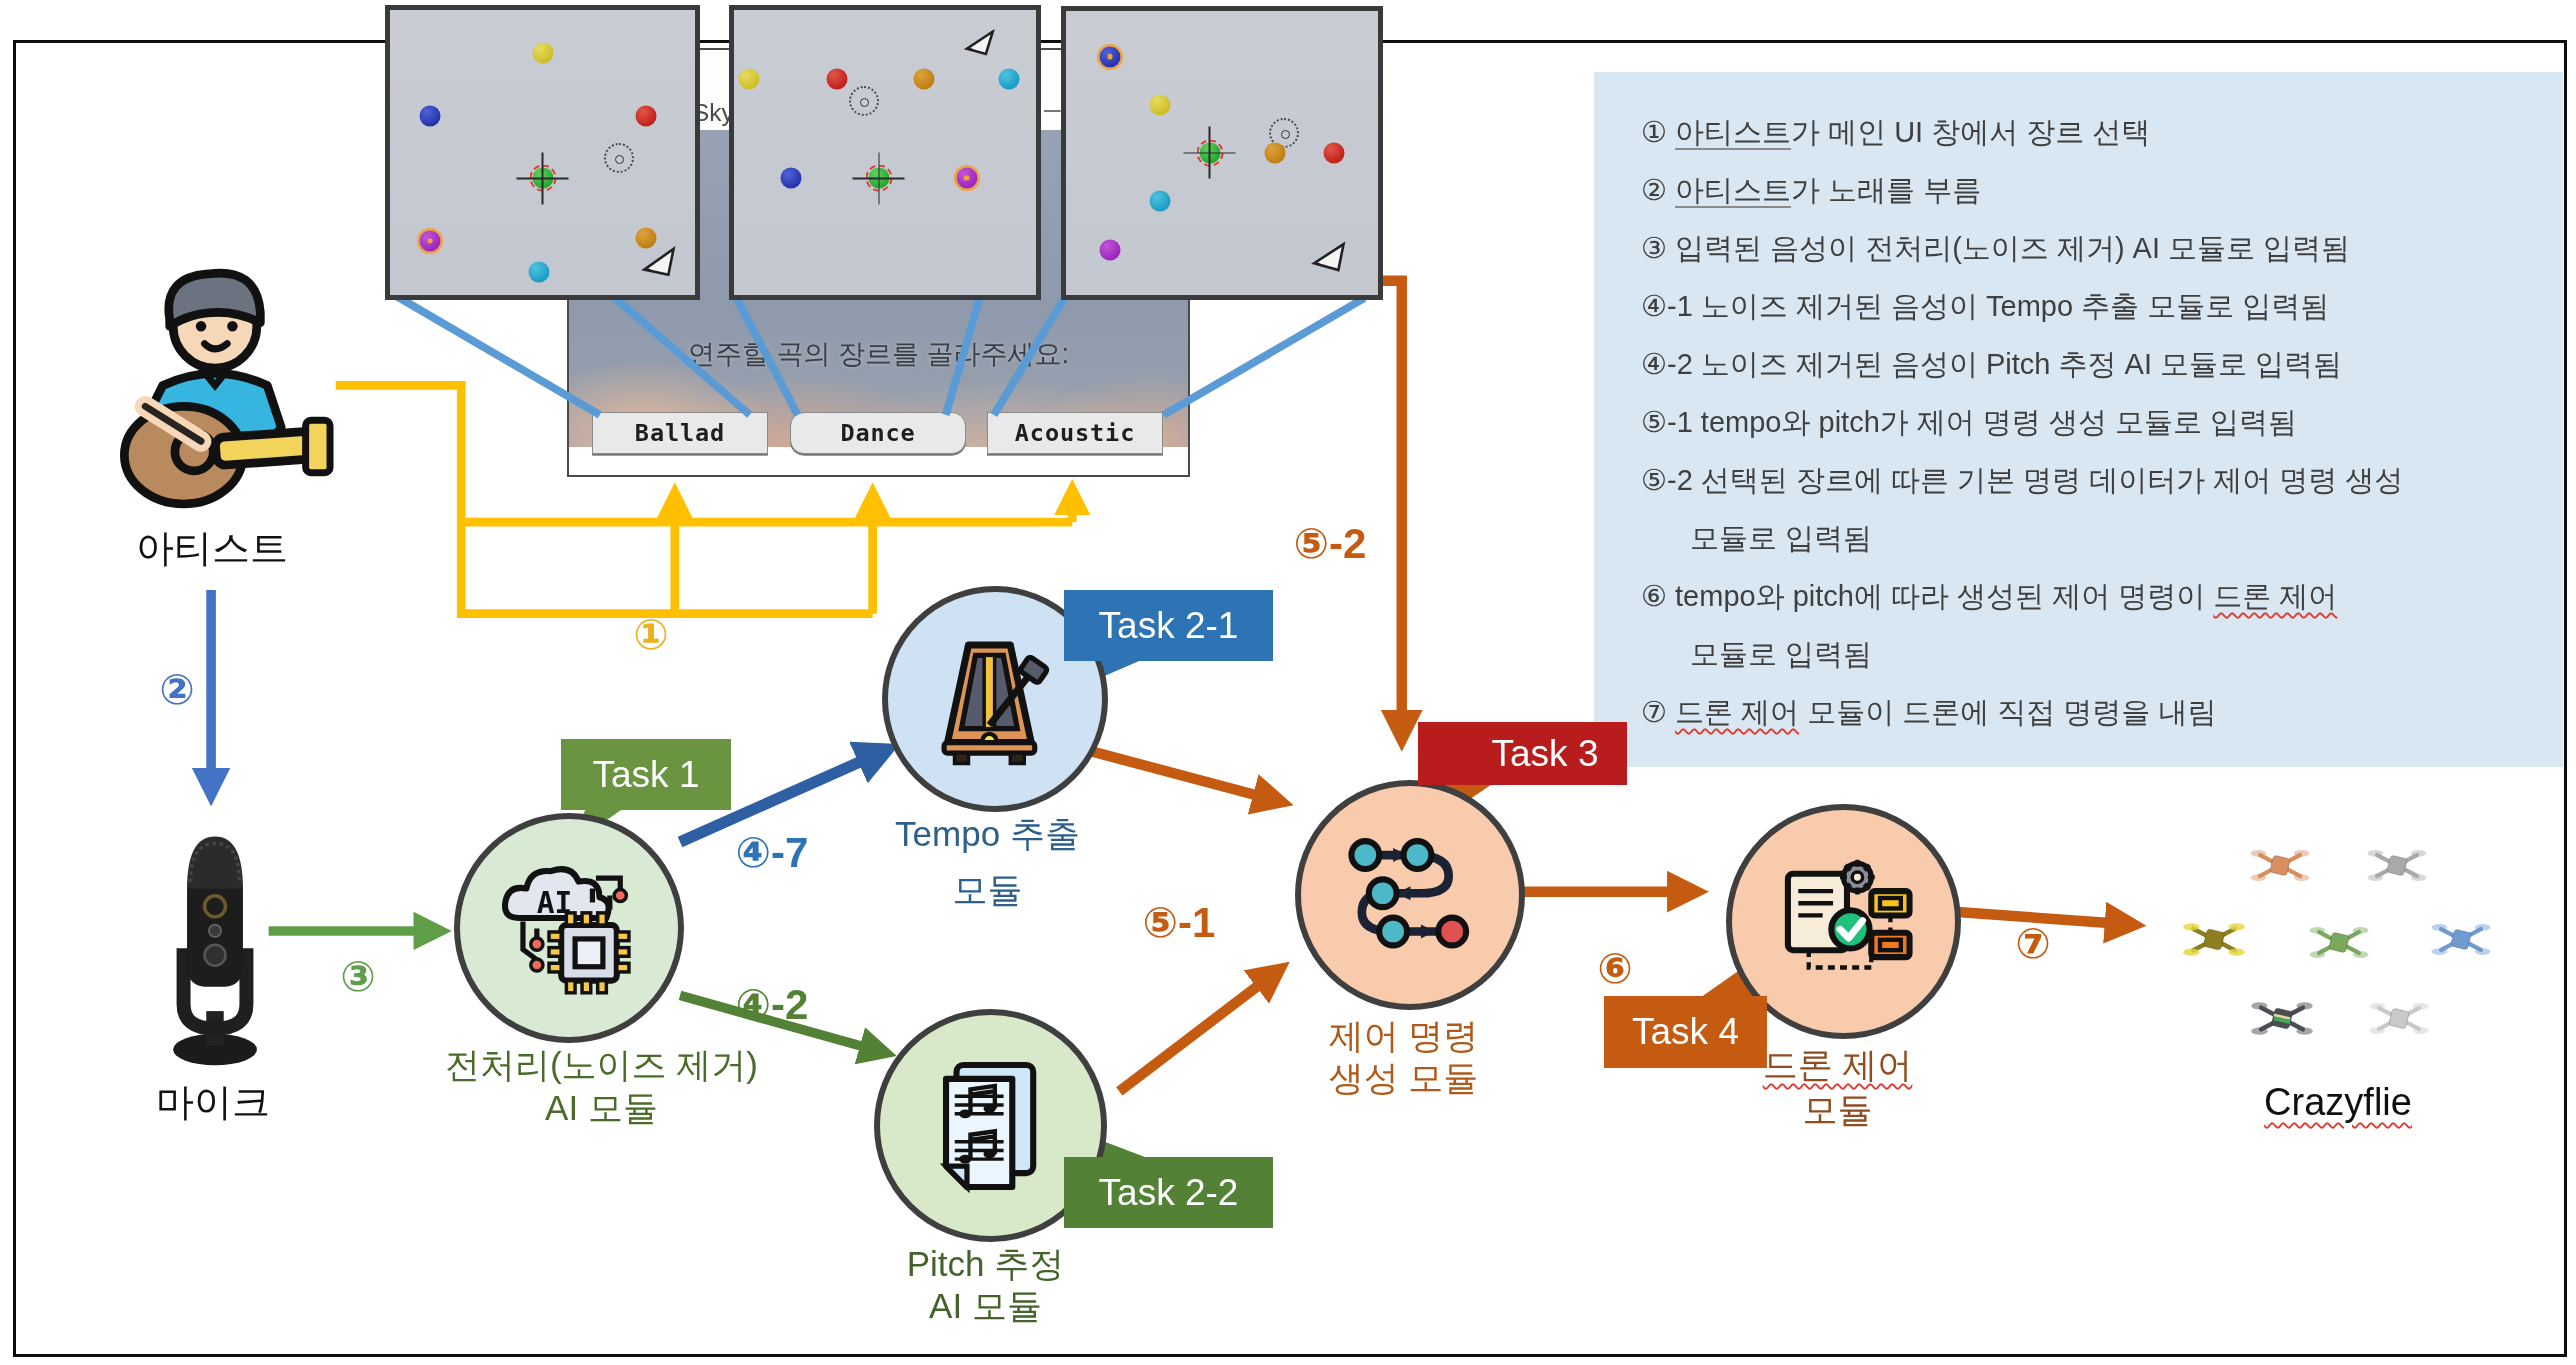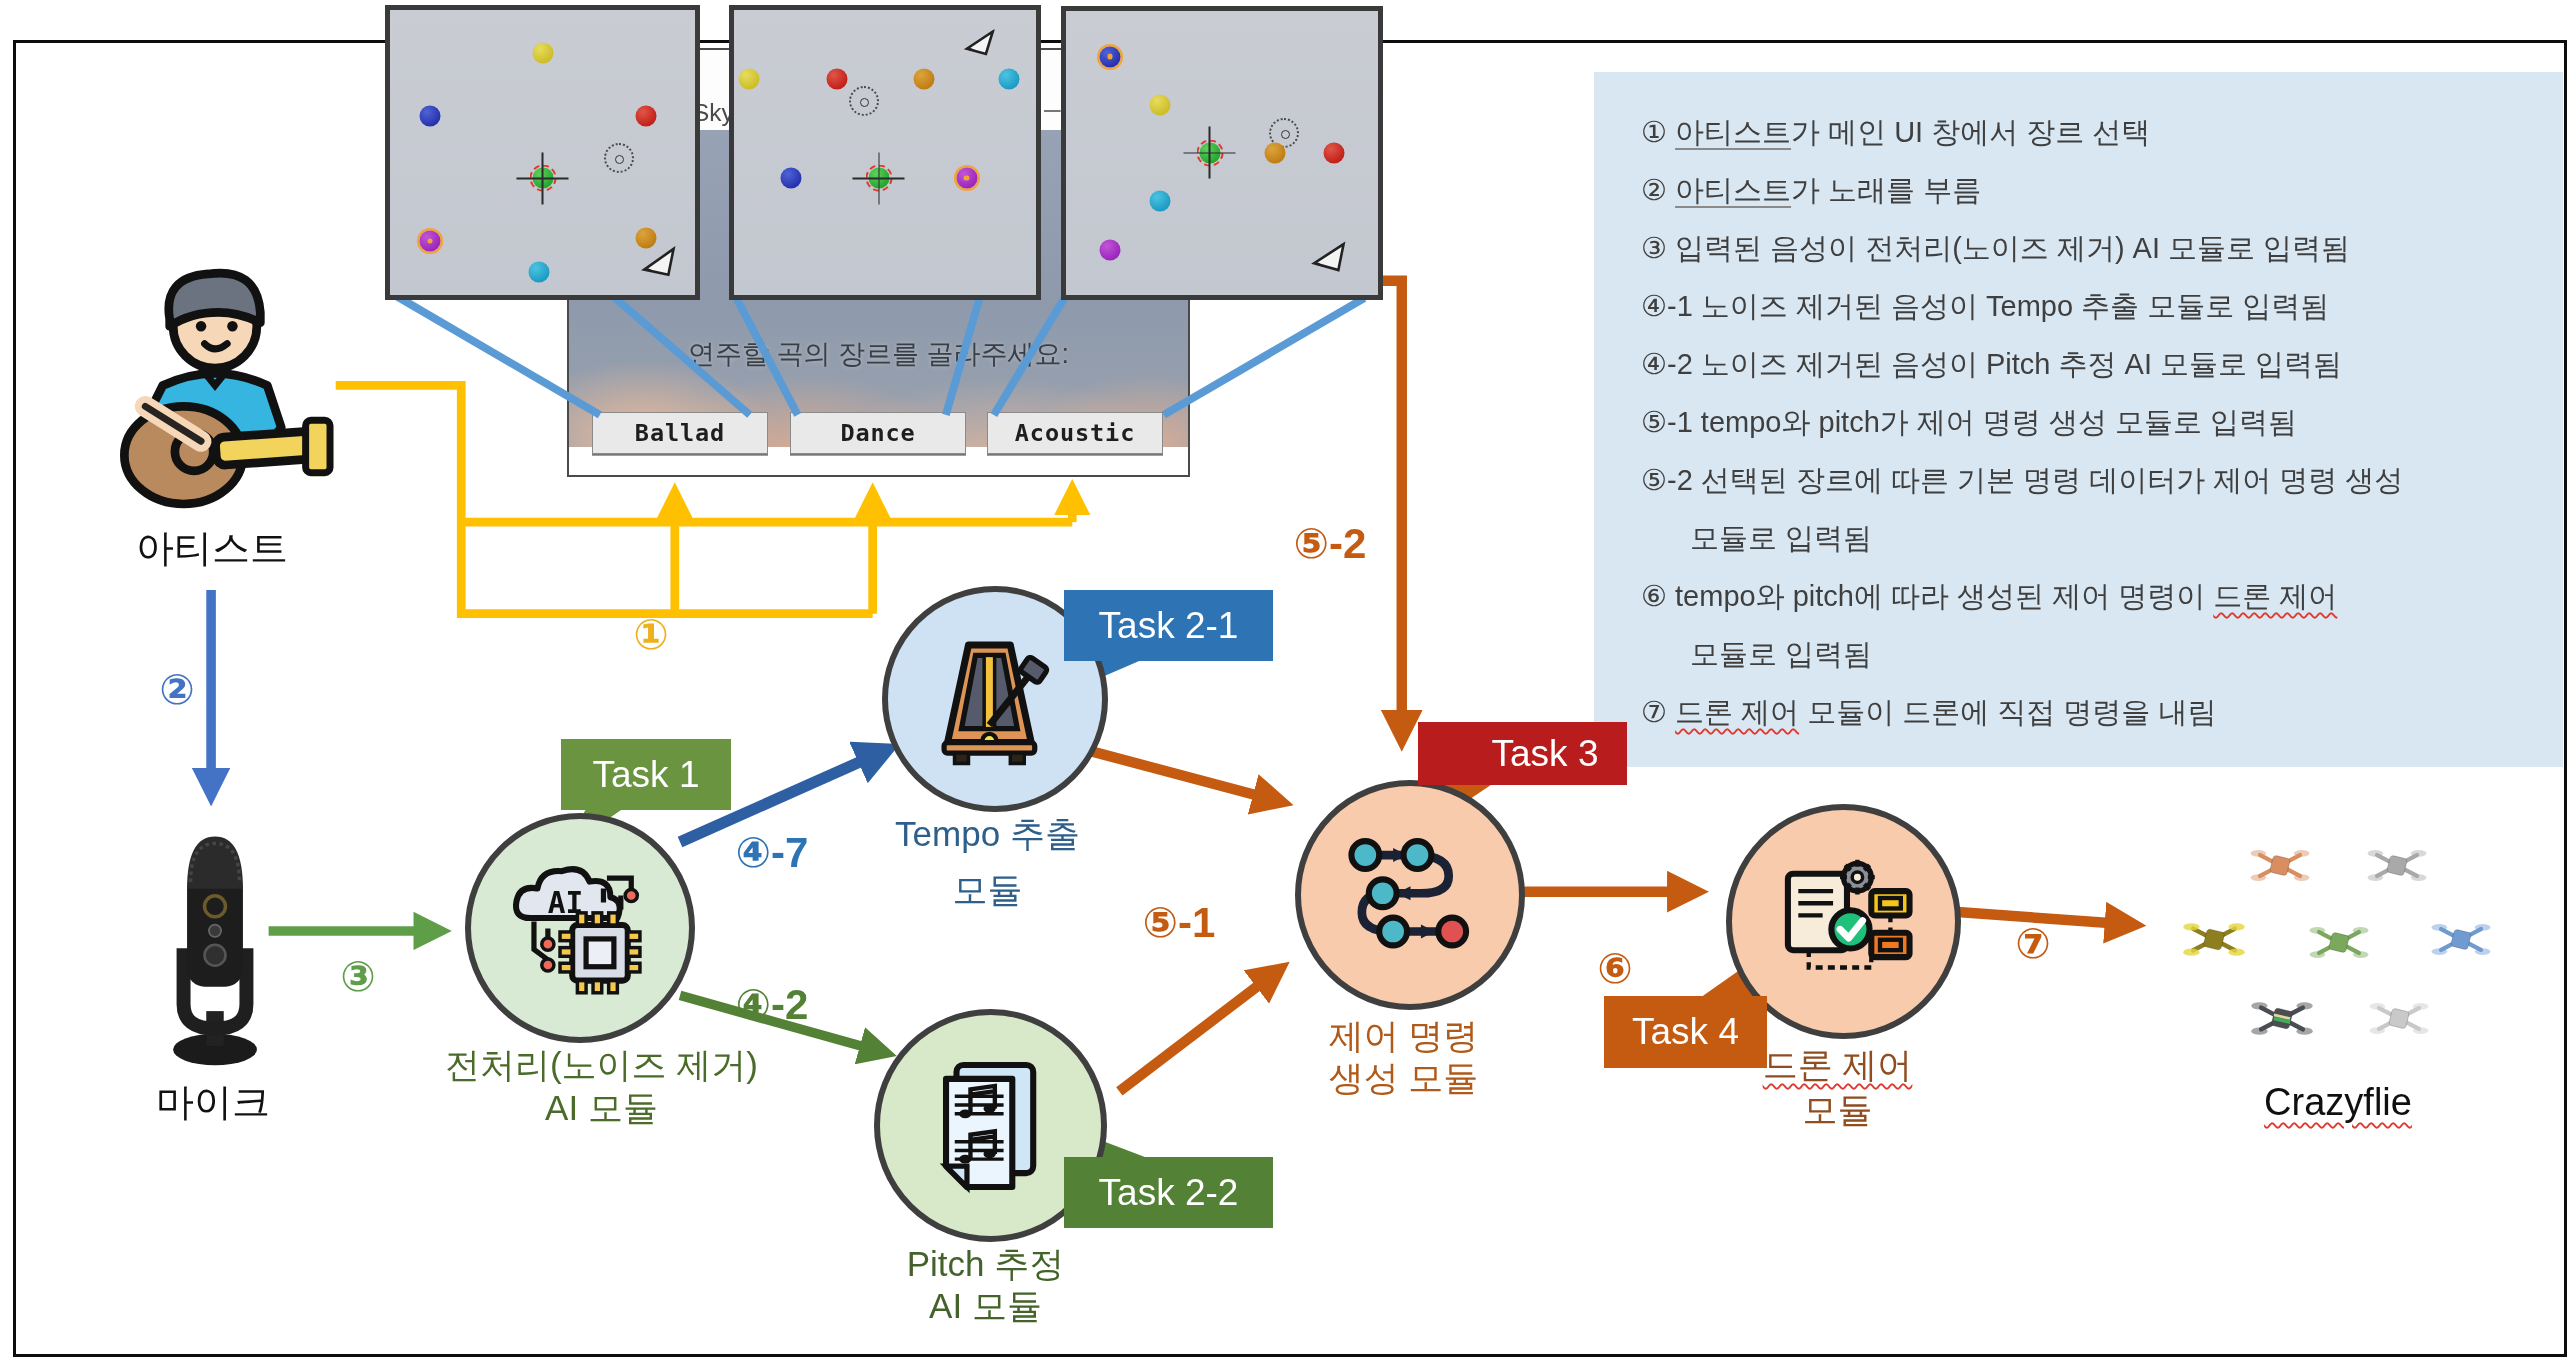--- a/index.html
+++ b/index.html
@@ -46,21 +46,21 @@
   .crosshair::after{content:"";position:absolute;top:50%;left:-15.7px;height:1.7px;width:52px;margin-top:-0.9px;background:#2b2b2b;}
   .redring{outline:2.6px dashed #e03a30;outline-offset:1.7px;border-radius:50%;}
   .dash-gear{position:absolute;width:26px;height:26px;border:2.6px dotted #4a4a4a;border-radius:50%;
              transform:translate(-50%,-50%);}
   .dash-gear::after{content:"";position:absolute;left:50%;top:50%;width:7px;height:7px;margin:-3.5px 0 0 -3.5px;
                     border:1.7px solid #333;border-radius:50%;background:#c9ccd3;}
   .cone{position:absolute;transform:translate(-50%,-50%);}
   
   .module-circle{border-radius:50%;border:6.1px solid #3f3f3f;display:flex;align-items:center;
                  justify-content:center;z-index:3;}
-  #mod-preprocess{left:465px;top:813px;width:218px;height:218px;background:#d9ead4;}
+  #mod-preprocess{left:454px;top:813px;width:218px;height:218px;background:#d9ead4;}
   #mod-tempo{left:882px;top:586px;width:214px;height:214px;background:#cfe2f3;}
   #mod-pitch{left:874px;top:1009px;width:221px;height:221px;background:#d7e9c8;}
   #mod-control{left:1295px;top:780px;width:218px;height:218px;background:#f8cbad;}
   #mod-dronectl{left:1726px;top:804px;width:223px;height:223px;background:#f8cbad;}
   
   .task-badge{z-index:5;color:#fff;font-size:37px;display:flex;align-items:center;justify-content:center;}
   #badge-1{left:561px;top:739px;width:170px;height:71px;background:#6a9440;}
   #badge-21{left:1064px;top:590px;width:209px;height:71px;background:#2e74b5;}
   #badge-22{left:1064px;top:1157px;width:209px;height:71px;background:#538135;}
   #badge-3{left:1418px;top:722px;width:164px;height:63px;background:#b91c1c;padding-left:45px;}
@@ -93,21 +93,21 @@
   <div class="abs" id="frame"></div>
 
   <div class="abs" id="main-window">
     <div class="abs" id="mw-titlebar">
       <div class="abs" id="mw-title">Sky</div>
       <div class="abs" id="mw-min">–</div>
     </div>
     <div class="abs" id="mw-sky"></div>
     <div class="abs" id="mw-prompt">연주할 곡의 장르를 골라주세요:</div>
     <div class="abs genre-btn" style="left:23px;">Ballad</div>
-    <div class="abs genre-btn" style="left:221px;">Dance</div>
+    <div class="abs genre-btn" style="left:221px;border-radius:14px;">Dance</div>
     <div class="abs genre-btn" style="left:418px;">Acoustic</div>
   </div>
 
   <svg class="overlay" width="2576" height="1365" viewBox="0 0 2955 1566">
     <defs>
       <marker id="m-yel" viewBox="0 0 10 10" refX="7" refY="5" markerWidth="4.2" markerHeight="4.2" orient="auto-start-reverse">
           <path d="M0 0L10 5L0 10z" fill="#ffc000"></path>
         </marker>
       <marker id="m-blu" viewBox="0 0 10 10" refX="7" refY="5" markerWidth="4" markerHeight="4" orient="auto-start-reverse">
           <path d="M0 0L10 5L0 10z" fill="#4472c4"></path>

